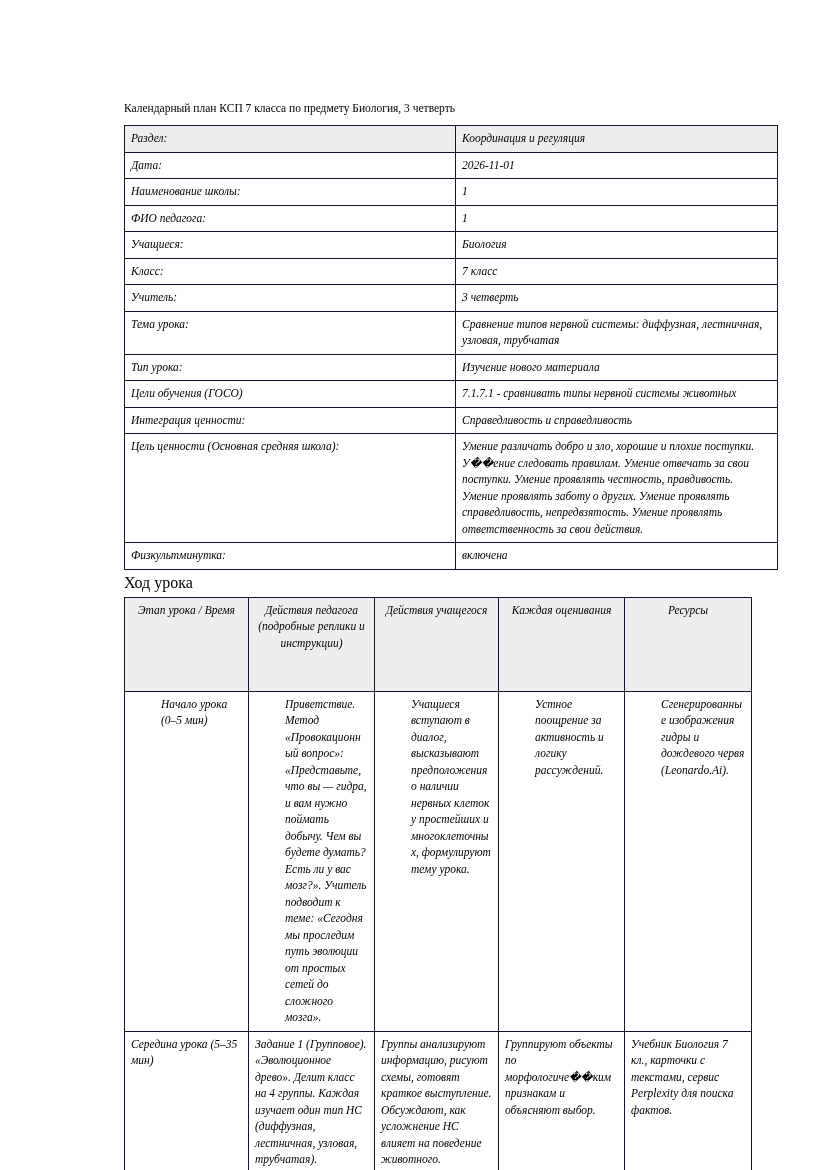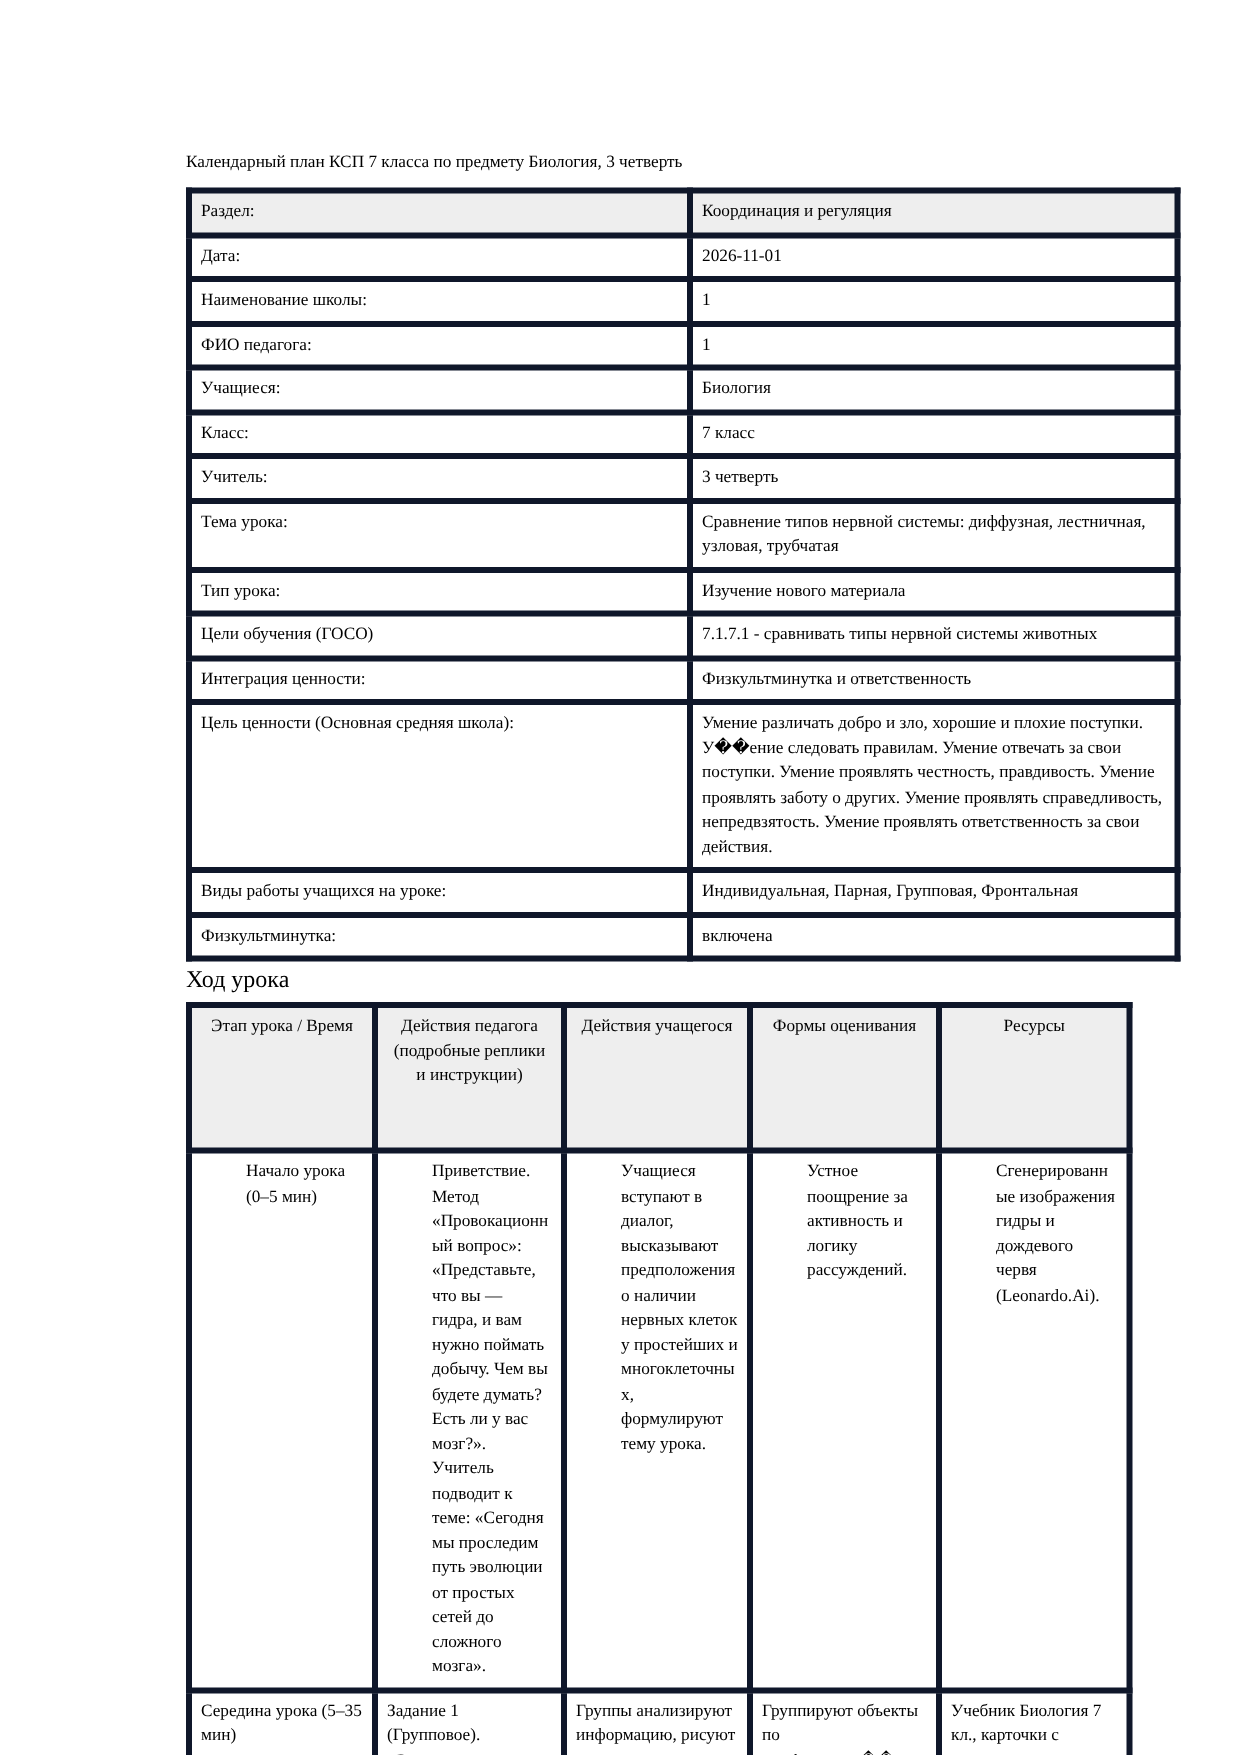--- a/index.html
+++ b/index.html
@@ -33,28 +33,29 @@
     font-size: 16px;
     line-height: 16px;
     margin: 5px 0 6px 0;
   }
   table {
     border-collapse: collapse;
     width: 627px;
     table-layout: fixed;
   }
   table td {
-    border: 4px solid #0f172a;
+    border: 1px solid #0f172a;
     padding: 4px 6px 5px 6px;
     font-size: 11.5px;
     line-height: 16.5px;
     vertical-align: top;
     word-wrap: break-word;
     overflow-wrap: break-word;
     hyphens: none;
+    font-style: italic;
   }
   
   .info-table td.key {
     width: 318px;
   }
   .info-table td.val {
     width: 309px;
   }
   .info-table tr.shaded td {
     background: #eeeeee;
@@ -126,29 +127,25 @@
       <tr>
         <td class="key">Тип урока:</td>
         <td class="val">Изучение нового материала</td>
       </tr>
       <tr>
         <td class="key">Цели обучения (ГОСО)</td>
         <td class="val">7.1.7.1 - сравнивать типы нервной системы животных</td>
       </tr>
       <tr>
         <td class="key">Интеграция ценности:</td>
-        <td class="val">Физкультминутка и ответственность</td>
+        <td class="val">Справедливость и справедливость</td>
       </tr>
       <tr>
         <td class="key">Цель ценности (Основная средняя школа):</td>
         <td class="val">Умение различать добро и зло, хорошие и плохие поступки. У��ение следовать правилам. Умение отвечать за свои поступки. Умение проявлять честность, правдивость. Умение проявлять заботу о других. Умение проявлять справедливость, непредвзятость. Умение проявлять ответственность за свои действия.</td>
-      </tr>
-      <tr>
-        <td class="key">Виды работы учащихся на уроке:</td>
-        <td class="val">Индивидуальная, Парная, Групповая, Фронтальная</td>
       </tr>
       <tr>
         <td class="key">Физкультминутка:</td>
         <td class="val">включена</td>
       </tr>
     </tbody>
   </table>
 
   <div class="section-label">Ход урока</div>
 
@@ -158,21 +155,21 @@
         <col class="c1">
         <col class="c2">
         <col class="c3">
         <col class="c4">
     </colgroup>
     <thead>
       <tr>
         <td>Этап урока / Время</td>
         <td>Действия педагога (подробные реплики и инструкции)</td>
         <td>Действия учащегося</td>
-        <td>Формы оценивания</td>
+        <td>Каждая оценивания</td>
         <td>Ресурсы</td>
       </tr>
     </thead>
     <tbody>
       <tr class="row-start">
         <td>Начало урока (0–5 мин)</td>
         <td>Приветствие. Метод «Провокационный вопрос»: «Представьте, что вы — гидра, и вам нужно поймать добычу. Чем вы будете думать? Есть ли у вас мозг?». Учитель подводит к теме: «Сегодня мы проследим путь эволюции от простых сетей до сложного мозга».</td>
         <td>Учащиеся вступают в диалог, высказывают предположения о наличии нервных клеток у простейших и многоклеточных, формулируют тему урока.</td>
         <td>Устное поощрение за активность и логику рассуждений.</td>
         <td>Сгенерированные изображения гидры и дождевого червя (Leonardo.Ai).</td>

